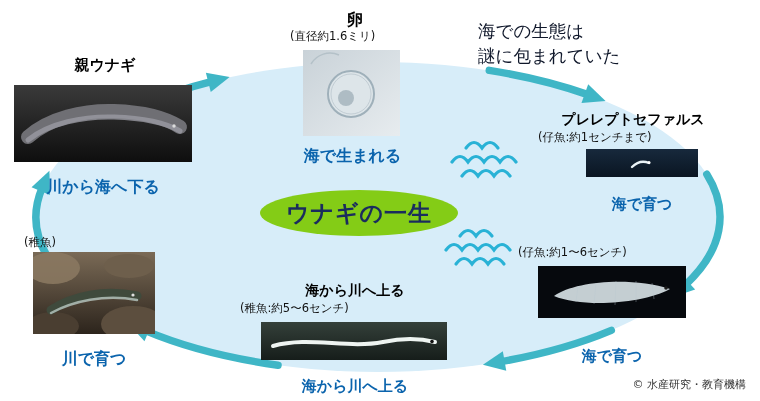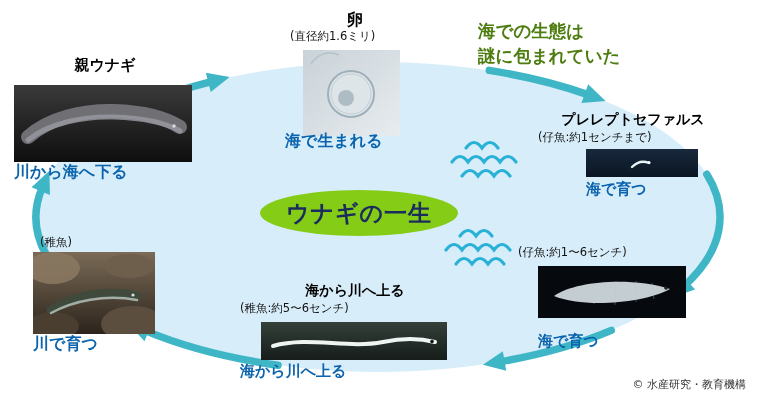--- a/index.html
+++ b/index.html
@@ -5,32 +5,32 @@
   html,body { margin:0; padding:0; }
   .page {
     position:relative; width:760px; height:401px; background:#ffffff;
     font-family:"DejaVu Sans", sans-serif; overflow:hidden;
   }
   .abs { position:absolute; }
   svg { display:block; }
   .lbl { position:absolute; font-weight:bold; font-size:15px; color:#000; text-align:center; line-height:1.2; }
   .lbl-sm { font-size:14px; }
   .sub { position:absolute; font-size:11.5px; color:#111; text-align:left; line-height:1.2; }
-  .cap { position:absolute; font-weight:bold; font-size:16px; color:#0b64ad; text-align:left; line-height:1.2; }
+  .cap { position:absolute; font-weight:bold; font-size:16px; color:#0b64ad; text-align:center; line-height:1.2;margin-top:15px; }
   .cap-sm { font-size:15px; }
   .photo { position:absolute; overflow:hidden; }
   .title-oval {
     position:absolute; left:260px; top:190px; width:198px; height:46px;
     background:#84cc16; border-radius:50%;
     display:flex; align-items:center; justify-content:center;
     font-weight:bold; font-size:23px; color:#1a2c5e; letter-spacing:1px;
   }
   .note {
     position:absolute; left:478px; top:19px; width:180px;
-    color:#4d7c0f; font-weight:bold; font-size:17.5px; line-height:1.45;
+    color:#0f172a; font-weight:normal; font-size:17.5px; line-height:1.45;
   }
   .credit { position:absolute; right:14px; top:377px; font-size:11px; color:#333;margin-left:40px; }
 </style>
 </head>
 <body>
 
 <div class="page">
 
   <svg class="abs" style="left:0;top:0" width="760" height="401" viewBox="0 0 760 401">
     <defs>
@@ -146,21 +146,21 @@
             <stop offset="1" stop-color="#161d1a"></stop>
       </linearGradient>
         </defs>
       <rect width="186" height="38" fill="url(#g-shi)"></rect>
       <path d="M12,24 C48,14 86,27 122,20 C146,15 162,17 174,20" stroke="#eef4f1" stroke-width="4" fill="none" stroke-linecap="round"></path>
       <circle cx="171" cy="19.5" r="1.8" fill="#111111"></circle>
     </svg>
   </div>
   <div class="cap cap-sm" style="left:240px;top:362px;width:230px">海から川へ上る</div>
 
-  <div class="sub" style="left:40px;top:236px;width:110px">(稚魚)</div>
+  <div class="sub" style="left:24px;top:236px;width:110px">(稚魚)</div>
   <div class="photo" style="left:33px;top:252px;width:122px;height:82px">
     <svg width="122" height="82" viewBox="0 0 122 82">
       <defs>
           <linearGradient id="g-kur" x1="0" y1="0" x2="0" y2="1">
         <stop offset="0" stop-color="#7a6a56"></stop>
             <stop offset="1" stop-color="#2c241c"></stop>
       </linearGradient>
         </defs>
       <rect width="122" height="82" fill="url(#g-kur)"></rect>
       <ellipse cx="20" cy="16" rx="27" ry="16" fill="#8a7860" opacity="0.9"></ellipse>

